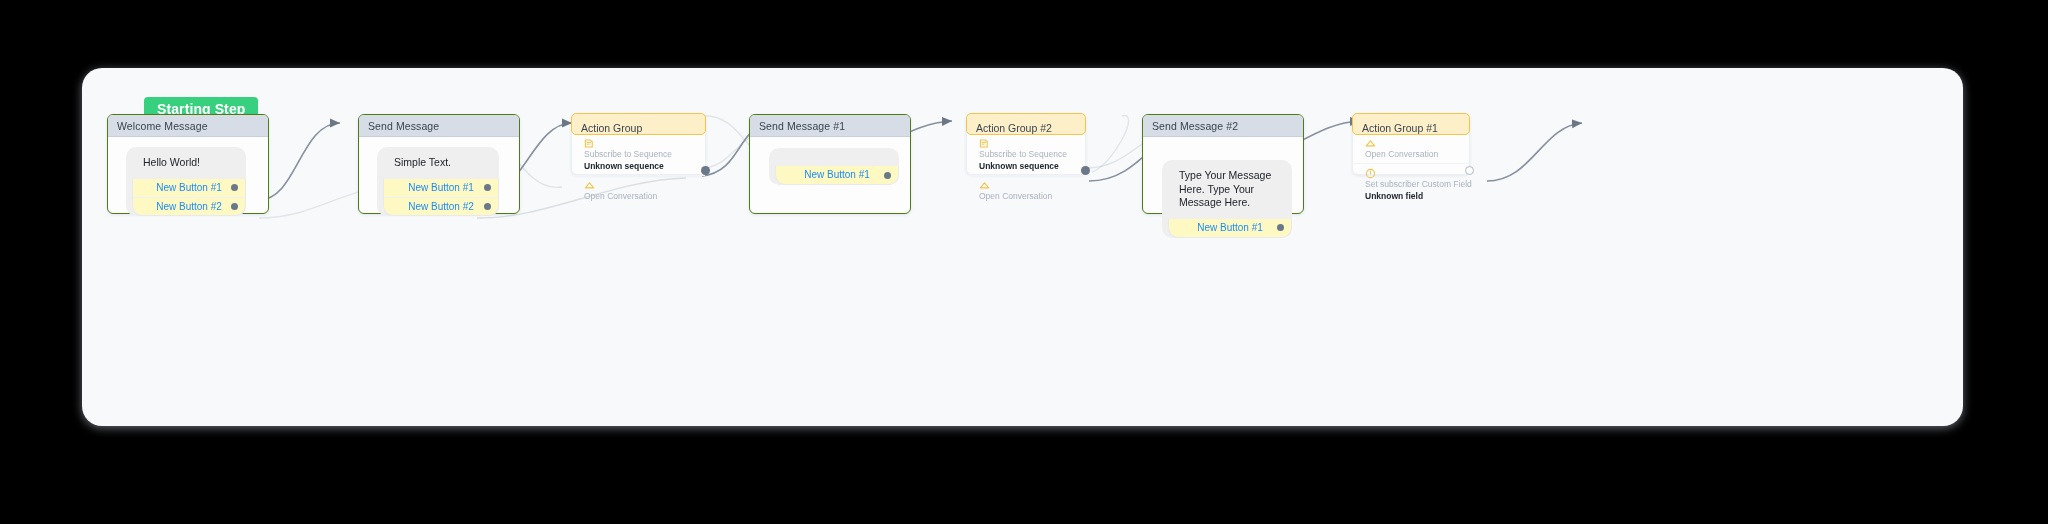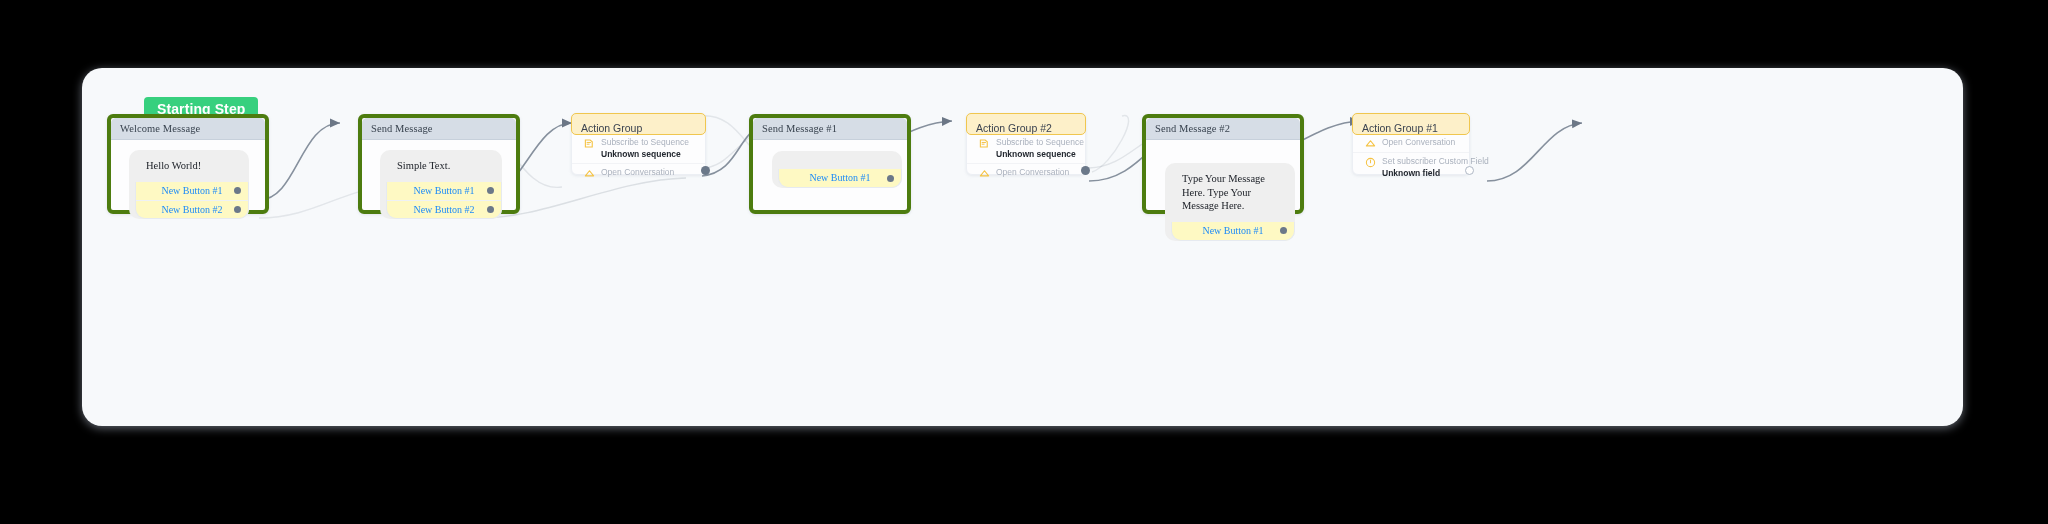--- a/index.html
+++ b/index.html
@@ -19,23 +19,22 @@
     border-radius: 20px;
     box-shadow: 0 2px 10px rgba(180,190,205,.55);
     overflow: hidden;
   }
 
   #edges { position: absolute; left: 0; top: 0; width: 1881px; height: 358px; pointer-events: none; }
 
   .node { position: absolute; background: #fdfdfe; border-radius: 6px; }
 
   .node.msg {
-    border: 4px solid #4d7c0f;
+    border: 1px solid #4d7c0f;
     box-shadow: 0 1px 3px rgba(150,160,180,.22);
-    font-family: Liberation Serif, serif;
   }
   .node.msg > .hdr {
     background: #d6dde6;
     border-bottom: 1px solid #c7d0db;
     border-radius: 5px 5px 0 0;
     height: 22px; line-height: 22px;
     padding: 0 9px;
     font-size: 10.5px; color: #39434f; font-weight: 400;
     letter-spacing: .1px;
     white-space: nowrap;
@@ -81,21 +80,21 @@
   .bubble .btn:first-child { border-top: none; }
   .dot {
     position: absolute; right: 7px; top: 50%;
     width: 7px; height: 7px; margin-top: -3.5px;
     background: #6b7889; border-radius: 50%;
   }
 
   .arow {
     display: flex; align-items: flex-start;
     padding: 3px 12px 3px 12px;
-    font-size: 8.5px; line-height: 11px;
+    font-size: 8.5px; line-height: 11px; flex-direction: column;
   }
   .arow + .arow { border-top: 1px solid #f2f3f6; }
   .aicon { width: 11px; flex: 0 0 11px; margin-right: 6px; margin-top: 1px; }
   .aicon svg { display: block; }
   .atext { color: #aab1bd; white-space: nowrap; }
   .asub { color: #232830; font-weight: 700; font-size: 8.5px; margin-top: 1px; white-space: nowrap; }
 
   .outdot {
     position: absolute;
     width: 9px; height: 9px; border-radius: 50%;

